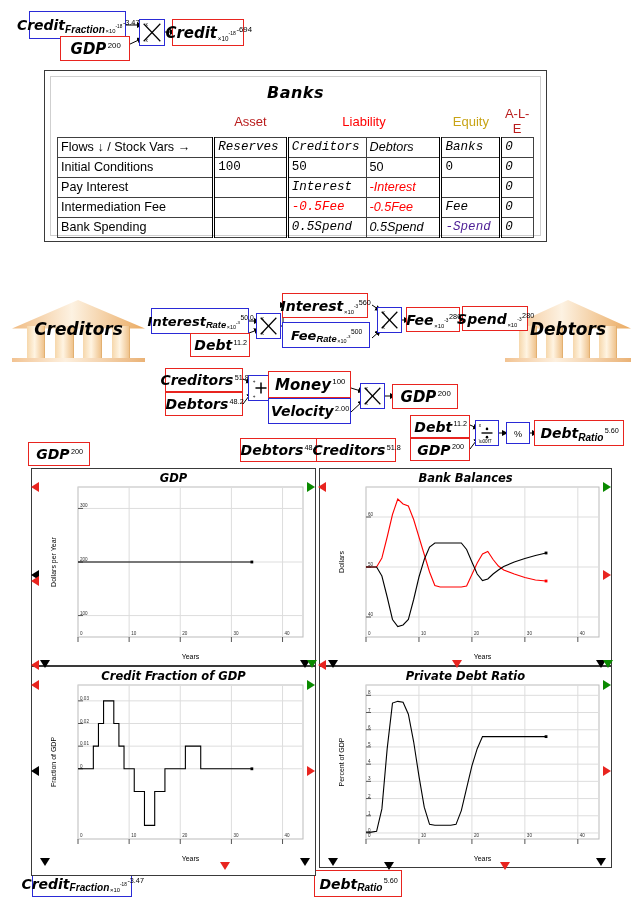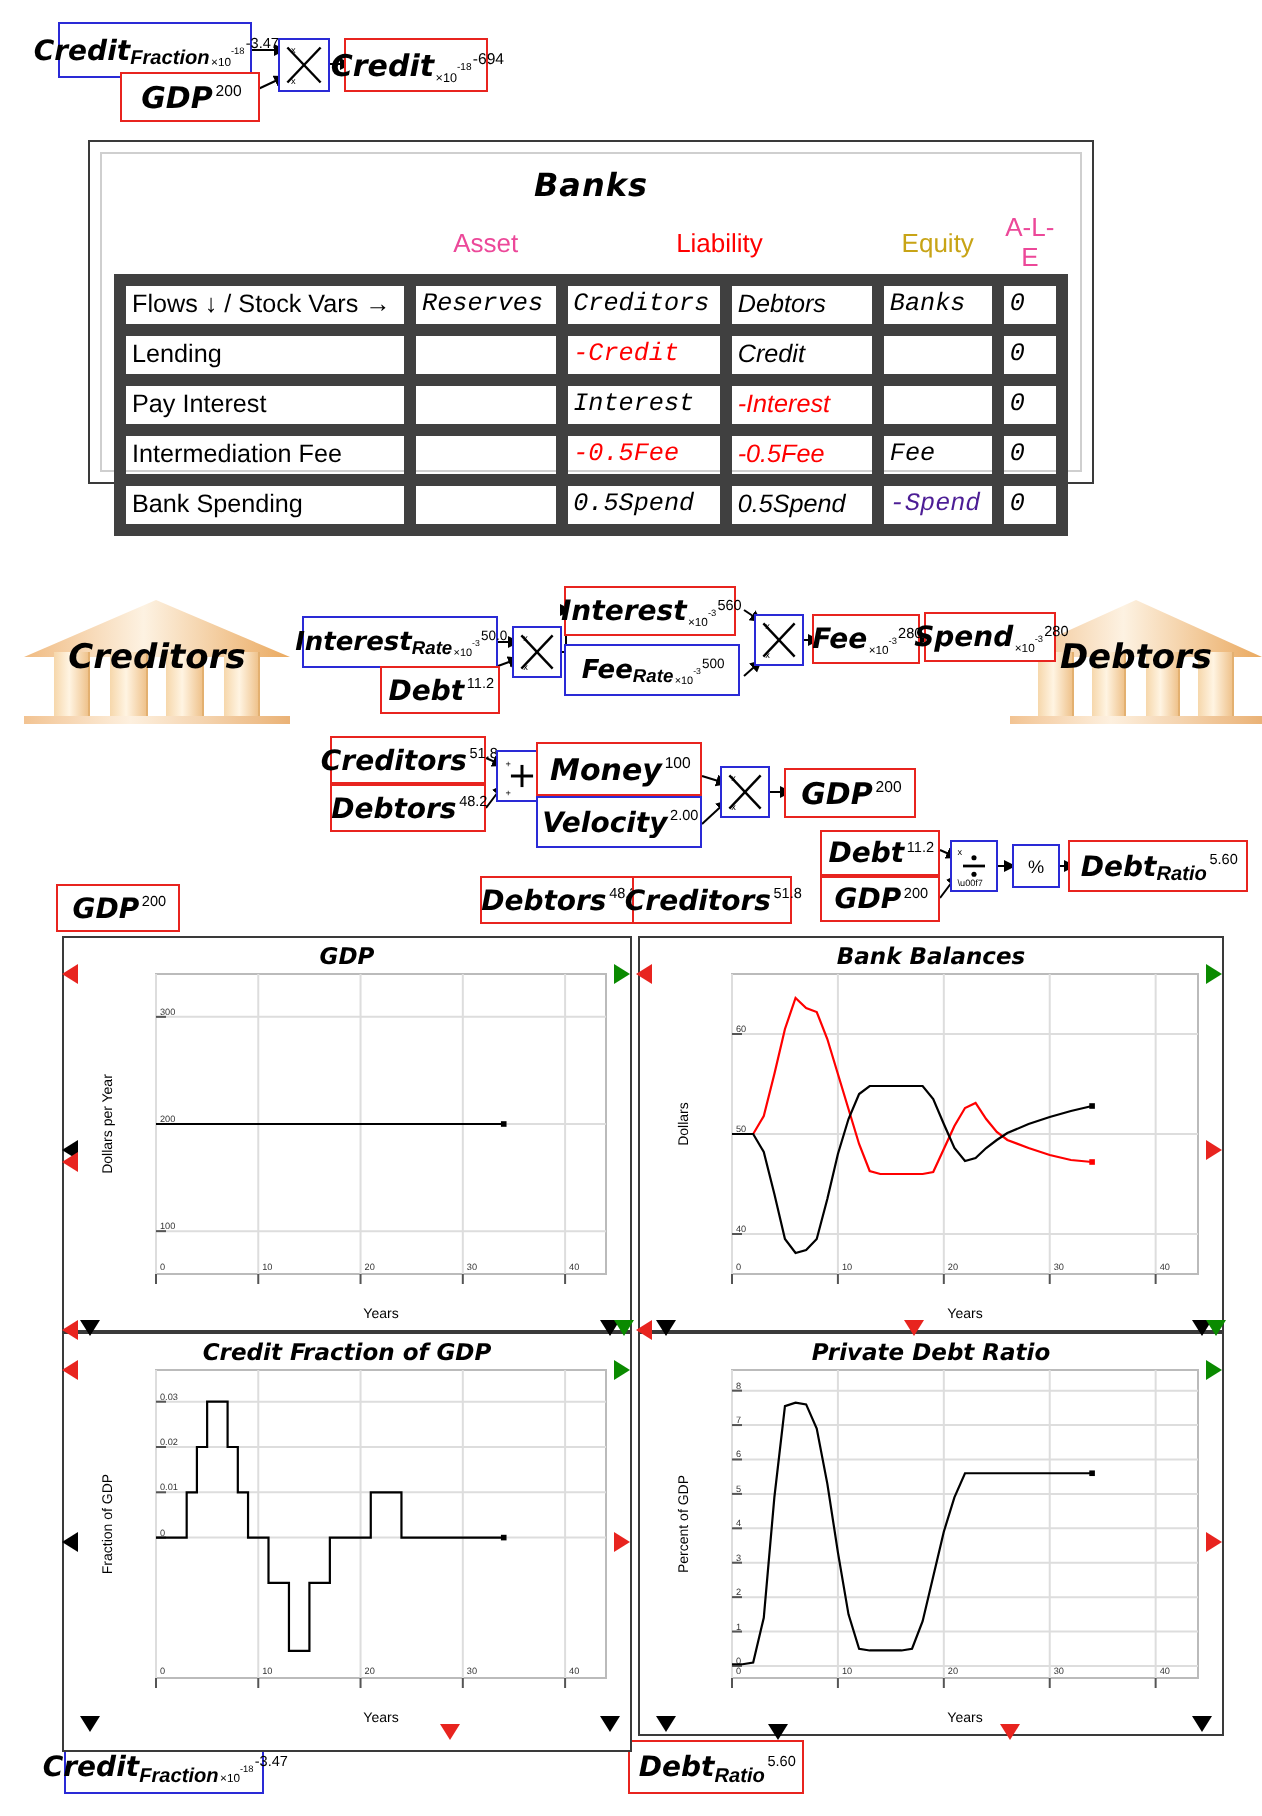--- a/index.html
+++ b/index.html
@@ -29,26 +29,26 @@
   
   #godley{position:absolute;left:44px;top:70px;width:503px;height:172px;
           border:1.6px solid #3a3a3a;background:#fff;box-sizing:border-box;padding:5px;}
   #godley .inner{border:1px solid #cfcfcf;height:100%;box-sizing:border-box;
                  padding:4px 6px 4px 6px;}
   #godley .gtitle{text-align:center;font-weight:bold;font-style:italic;font-size:16px;
                   font-family:"DejaVu Sans",sans-serif;letter-spacing:.5px;margin:2px 0 3px;}
   table.gt{border-collapse:collapse;width:100%;font-size:12.6px;}
   table.gt td,table.gt th{padding:1px 3px;text-align:left;font-weight:normal;}
   table.gt .hdr td{border:none;text-align:center;font-size:13px;padding-bottom:1px;}
-  table.gt tbody td{border:6px solid #404040;height:17px;line-height:15px;}
+  table.gt tbody td{border:1px solid #404040;height:17px;line-height:15px;}
   table.gt tbody td.dbl{border-left:3px double #000;font-family:Liberation Mono, monospace;}
   table.gt .ital{font-style:italic;}
   .cL{color:#ff0000;}
   .cE{color:#c8a416;}
-  .cA{color:#ec4899;}
+  .cA{color:#b91c1c;}
   .c1{width:175px;}
   .c2{width:66px;}
   .c3{width:72px;}
   .c4{width:72px;}
   .c5{width:56px;}
   .c6{width:30px;}
 
   
   .temple{position:absolute;}
   .temple .roof{position:absolute;left:0;top:0;width:100%;height:46%;}
@@ -158,26 +158,26 @@
       <tbody id="gbody">
           <tr>
             <td class="c1">Flows ↓ / Stock Vars →</td>
             <td class="c2 dbl ital" style="color: rgb(0, 0, 0);">Reserves</td>
             <td class="c3 dbl ital" style="color: rgb(0, 0, 0);">Creditors</td>
             <td class="c4 ital" style="color: rgb(0, 0, 0);">Debtors</td>
             <td class="c5 dbl ital" style="color: rgb(0, 0, 0);">Banks</td>
             <td class="c6 dbl ital" style="color: rgb(0, 0, 0); font-style: italic;">0</td>
           </tr>
           <tr>
-            <td class="c1">Lending</td>
-            <td class="c2 dbl ital" style="color: rgb(0, 0, 0);"></td>
-            <td class="c3 dbl ital" style="color: rgb(255, 0, 0);">-Credit</td>
-            <td class="c4 ital" style="color: rgb(0, 0, 0);">Credit</td>
-            <td class="c5 dbl ital" style="color: rgb(0, 0, 0);"></td>
-            <td class="c6 dbl ital" style="color: rgb(0, 0, 0); font-style: italic;">0</td>
+            <td class="c1">Initial Conditions</td>
+            <td class="c2 dbl" style="color: rgb(0, 0, 0);">100</td>
+            <td class="c3 dbl" style="color: rgb(0, 0, 0);">50</td>
+            <td class="c4" style="color: rgb(0, 0, 0);">50</td>
+            <td class="c5 dbl" style="color: rgb(0, 0, 0);">0</td>
+            <td class="c6 dbl" style="color: rgb(0, 0, 0); font-style: italic;">0</td>
           </tr>
           <tr>
             <td class="c1">Pay Interest</td>
             <td class="c2 dbl ital" style="color: rgb(0, 0, 0);"></td>
             <td class="c3 dbl ital" style="color: rgb(0, 0, 0);">Interest</td>
             <td class="c4 ital" style="color: rgb(255, 0, 0); margin-left: 37px;">-Interest</td>
             <td class="c5 dbl ital" style="color: rgb(0, 0, 0);"></td>
             <td class="c6 dbl ital" style="color: rgb(0, 0, 0); font-style: italic;">0</td>
           </tr>
           <tr>

